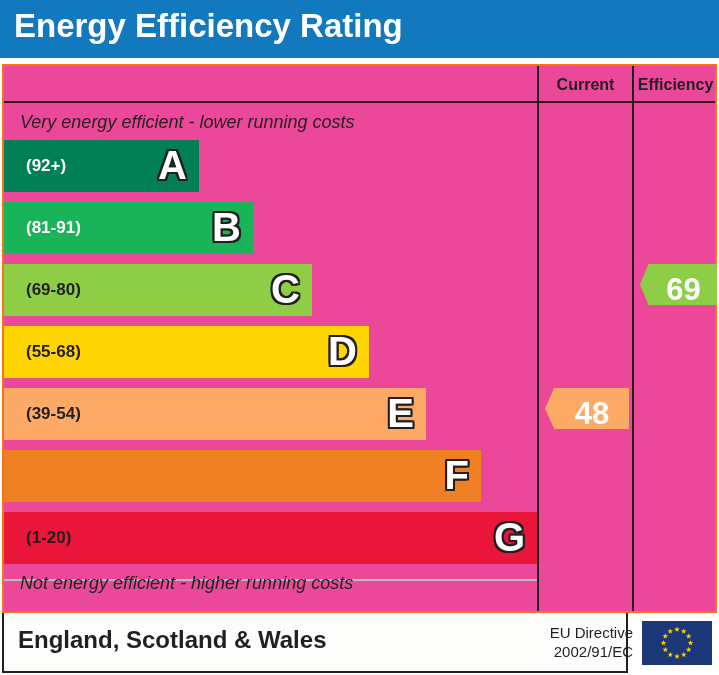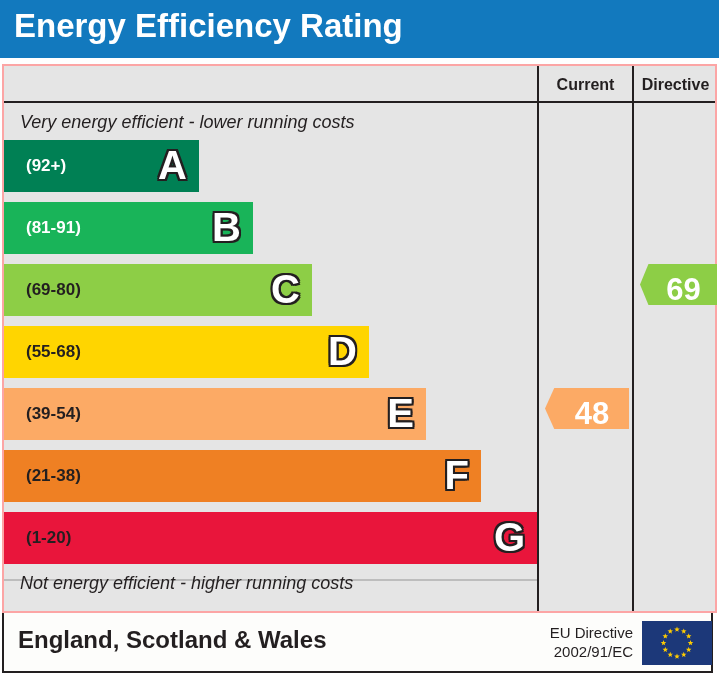--- a/index.html
+++ b/index.html
@@ -43,23 +43,23 @@
     white-space: nowrap;
   }
 
   
   .table-frame {
     position: absolute;
     left: 2px;
     top: 64px;
     width: 715px;
     height: 549px;
-    border: 2px solid #fca5a5;
-    box-sizing: border-box;
-    background: #e5e5e5;
+    border: 2px solid #f97316;
+    box-sizing: border-box;
+    background: #ec4899;
   }
 
   
   .col-sep {
     position: absolute;
     top: 0;
     width: 2px;
     height: 100%;
     background: #231f20;
   }
@@ -178,21 +178,21 @@
     color: #ffffff;
   }
   .rating-arrow.current   { left: 541px; width: 84px; }
   .rating-arrow.potential { left: 636px; width: 77px; }
 
   
   .footer {
     position: absolute;
     left: 2px;
     top: 613px;
-    width: 711px;
+    width: 626px;
     height: 60px;
     border: 2px solid #231f20;
     border-top: none;
     box-sizing: border-box;
     background: #fdfdfb;
   }
   .footer-region {
     position: absolute;
     left: 14px;
     top: 13px;
@@ -231,21 +231,21 @@
     <div class="title-text">Energy Efficiency Rating</div>
   </div>
 
   <div class="table-frame">
 
     <div class="head-sep"></div>
     <div class="col-sep c1"></div>
     <div class="col-sep c2"></div>
 
     <div class="col-head current">Current</div>
-    <div class="col-head potential">Directive</div>
+    <div class="col-head potential">Efficiency</div>
 
     <div class="caption top">Very energy efficient - lower running costs</div>
 
     <div class="bands" id="bands-container">
         <div class="band txt-light" style="top: 2px; width: 195px; background: rgb(0, 128, 84);">
           <span class="band-range">(92+)</span>
           <span class="band-letter">A</span>
         </div>
         <div class="band txt-light" style="top: 64px; width: 249px; background: rgb(25, 180, 89);">
           <span class="band-range">(81-91)</span>
@@ -257,21 +257,20 @@
         </div>
         <div class="band txt-dark" style="top: 188px; width: 365px; background: rgb(255, 213, 0); text-align: center;">
           <span class="band-range">(55-68)</span>
           <span class="band-letter">D</span>
         </div>
         <div class="band txt-dark" style="top: 250px; width: 422px; background: rgb(252, 170, 101);">
           <span class="band-range">(39-54)</span>
           <span class="band-letter">E</span>
         </div>
         <div class="band txt-dark" style="top: 312px; width: 477px; background: rgb(239, 128, 35);">
-          <span class="band-range">(21-38)</span>
           <span class="band-letter">F</span>
         </div>
         <div class="band txt-dark" style="top: 374px; width: 533px; background: rgb(233, 21, 59);">
           <span class="band-range">(1-20)</span>
           <span class="band-letter">G</span>
         </div>
       </div>
 
     <div class="bottom-sep"></div>
     <div class="caption bottom">Not energy efficient - higher running costs</div>

